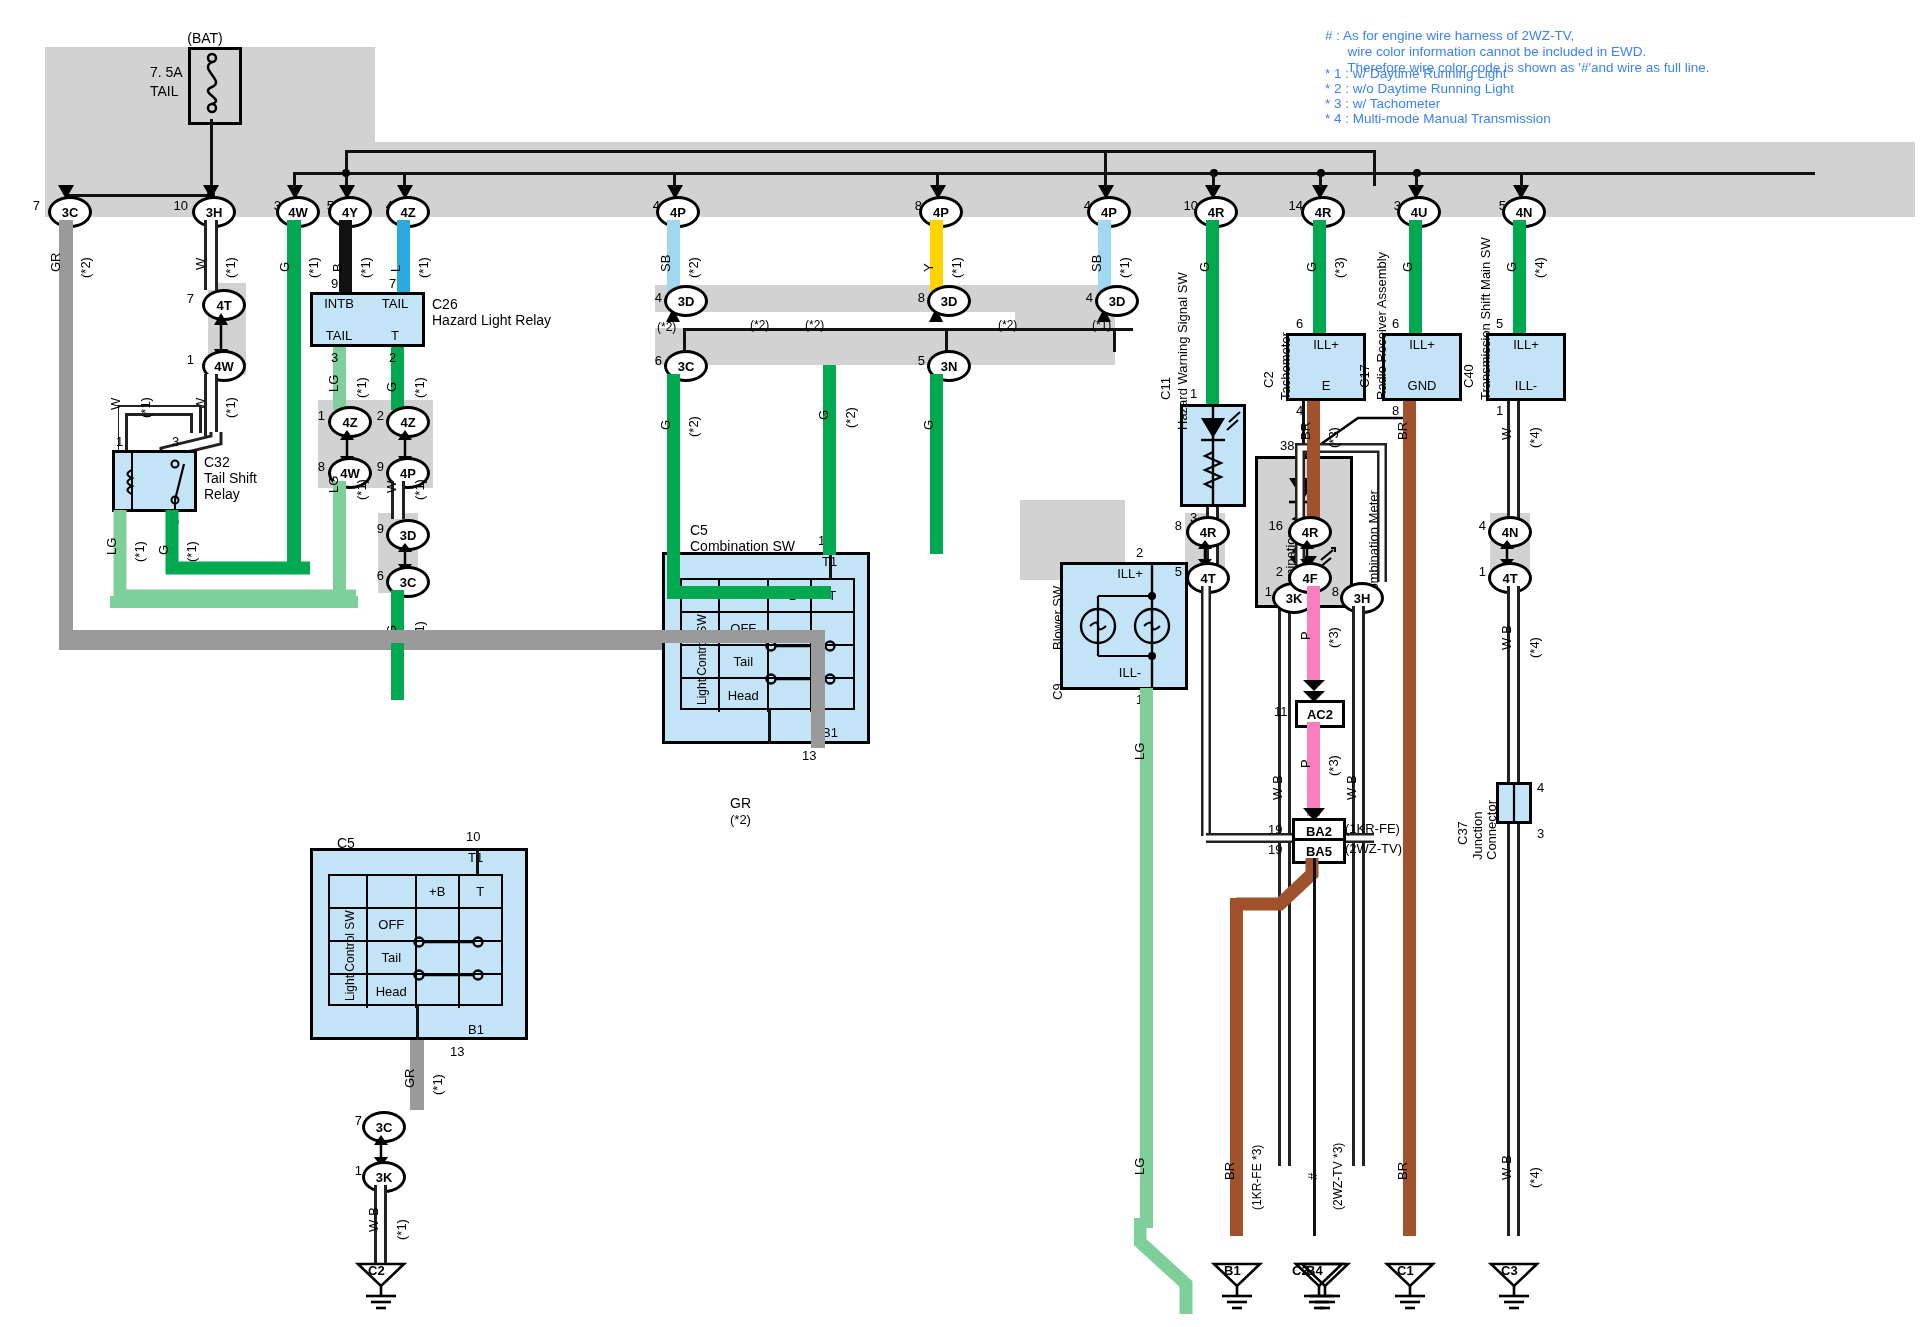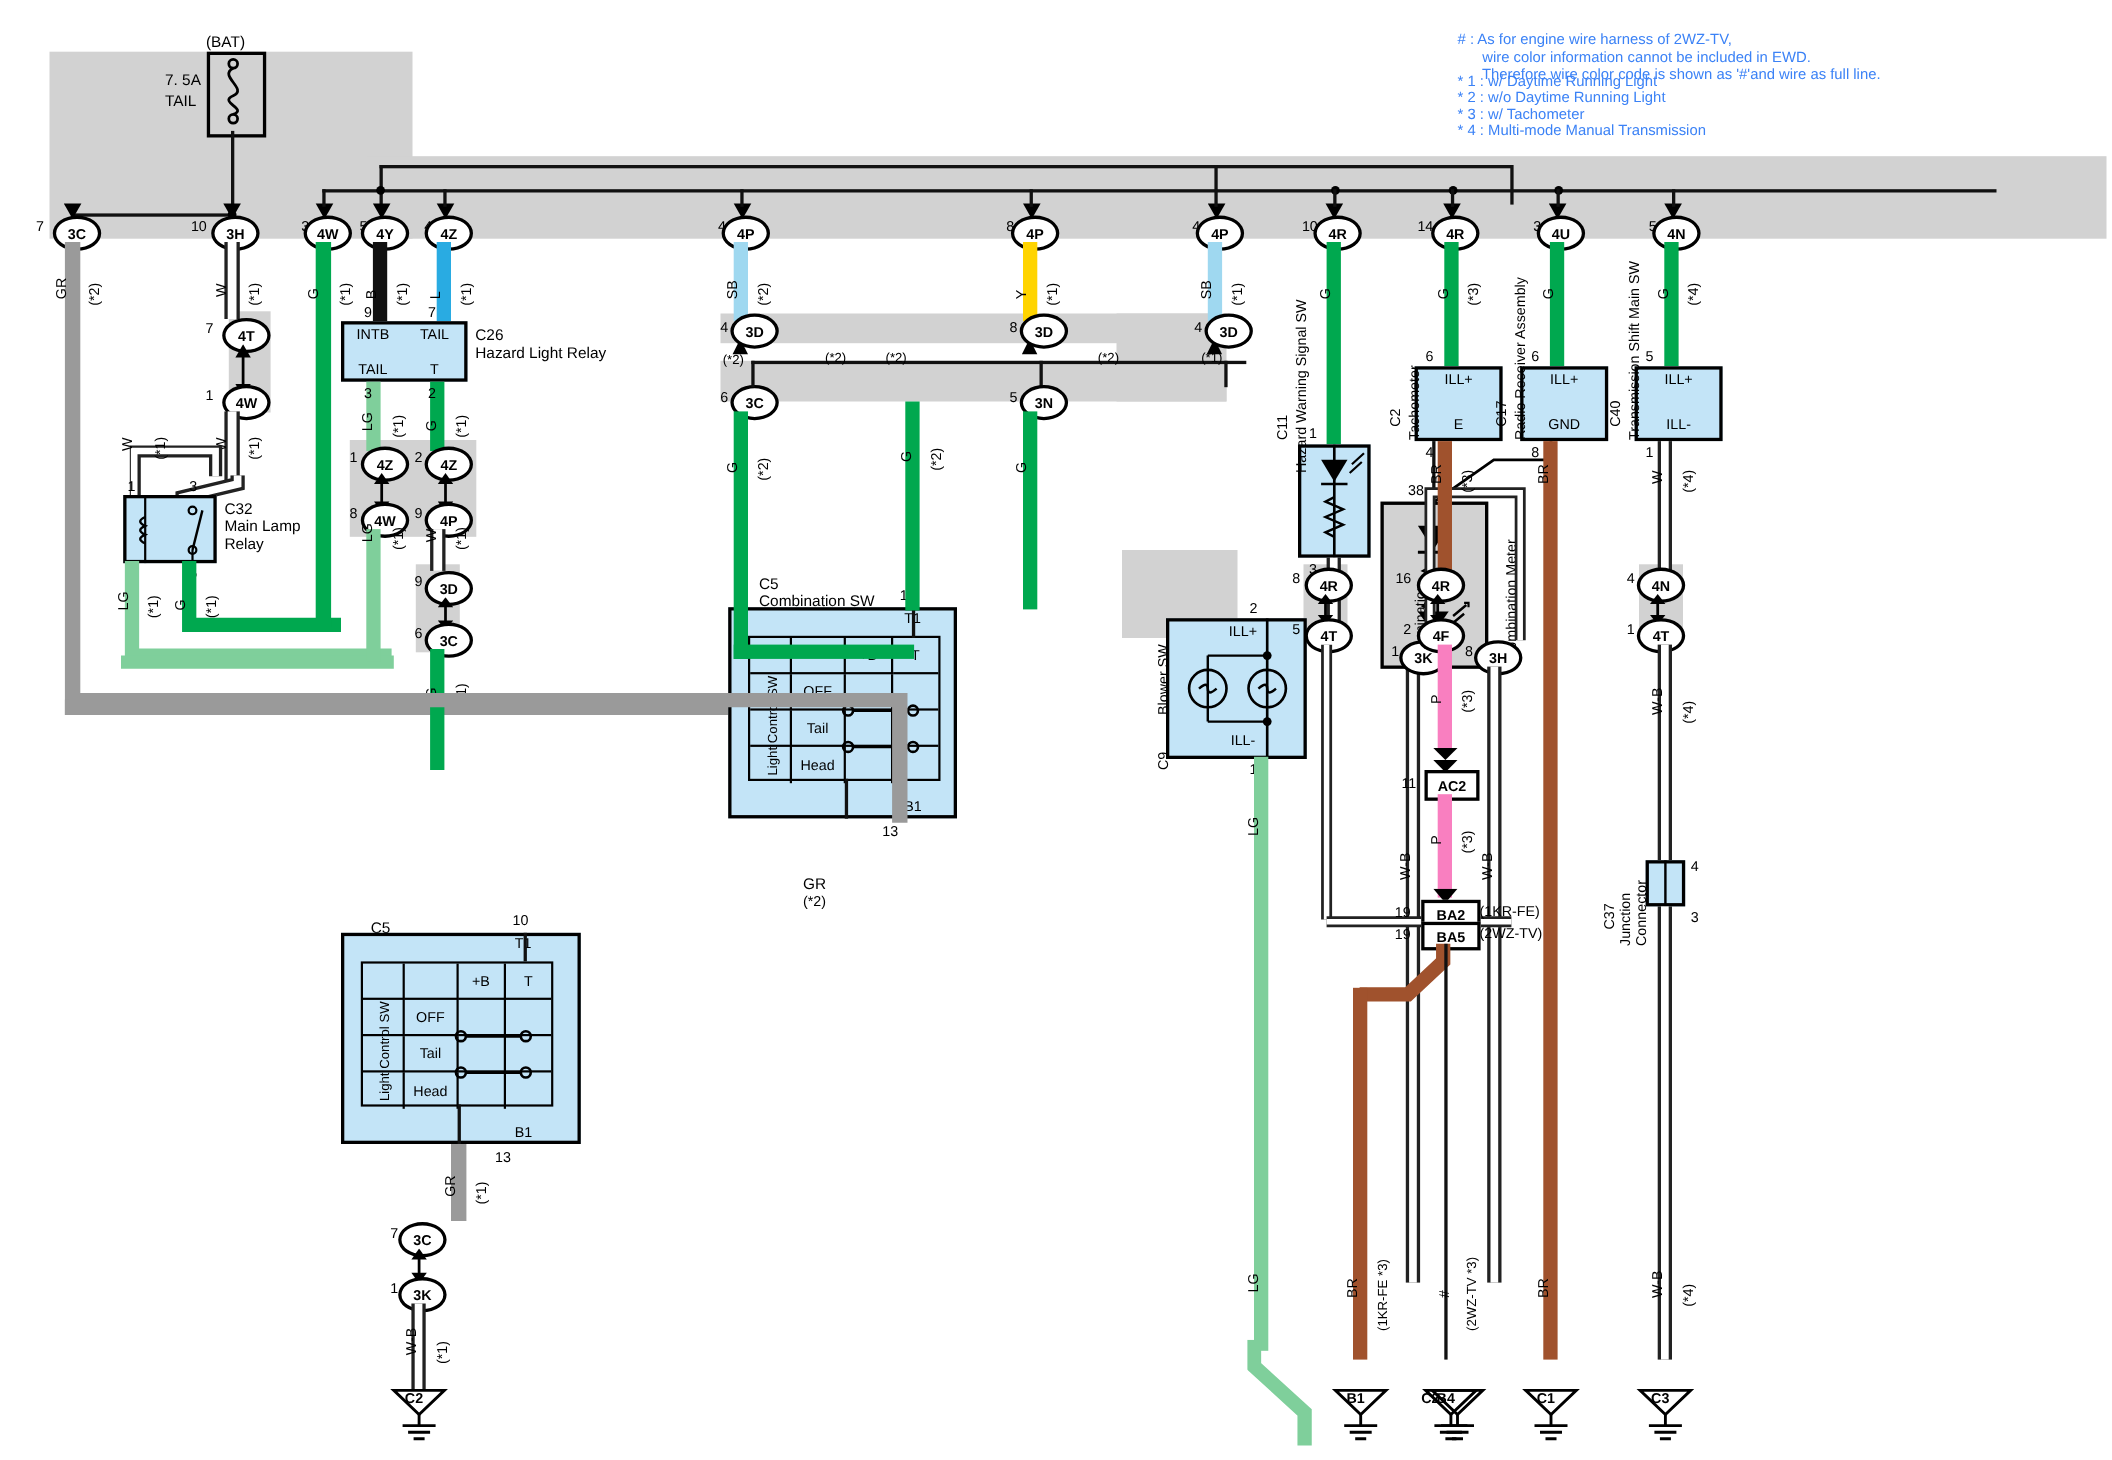--- a/index.html
+++ b/index.html
@@ -220,21 +220,21 @@
     <circle cx="63" cy="14" r="3.5" fill="none" stroke="#000" stroke-width="2"></circle>
     <circle cx="63" cy="50" r="3.5" fill="none" stroke="#000" stroke-width="2"></circle>
     <line x1="63" y1="50" x2="72" y2="14" stroke="#000" stroke-width="2.2"></line>
     <line x1="63" y1="50" x2="63" y2="62" stroke="#000" stroke-width="2"></line>
   </svg>
   <div class="lbl" style="left:116px;top:434px;">1</div>
   <div class="lbl" style="left:172px;top:434px;">3</div>
   <div class="lbl" style="left:116px;top:513px;">2</div>
   <div class="lbl" style="left:172px;top:513px;">5</div>
   <div class="lbl" style="left:204px;top:454px;font-size:14px;">C32</div>
-  <div class="lbl" style="left:204px;top:470px;font-size:14px;line-height:16px;">Main Lamp
+  <div class="lbl" style="left:204px;top:470px;font-size:14px;line-height:16px;">Tail Shift
 Relay</div>
 
   <svg class="abs" style="left:108px;top:510px;" width="250" height="100">
     <path d="M12 0 L12 86 L248 86" fill="none" stroke="#7fcf9b" stroke-width="13"></path>
   </svg>
   <div class="vtext" style="left:104px;top:555px;">LG</div>
   <div class="vtext" style="left:132px;top:562px;">(*1)</div>
 
   <svg class="abs" style="left:160px;top:510px;" width="152" height="70">
     <path d="M12 0 L12 58 L150 58" fill="none" stroke="#00a84f" stroke-width="13"></path>

